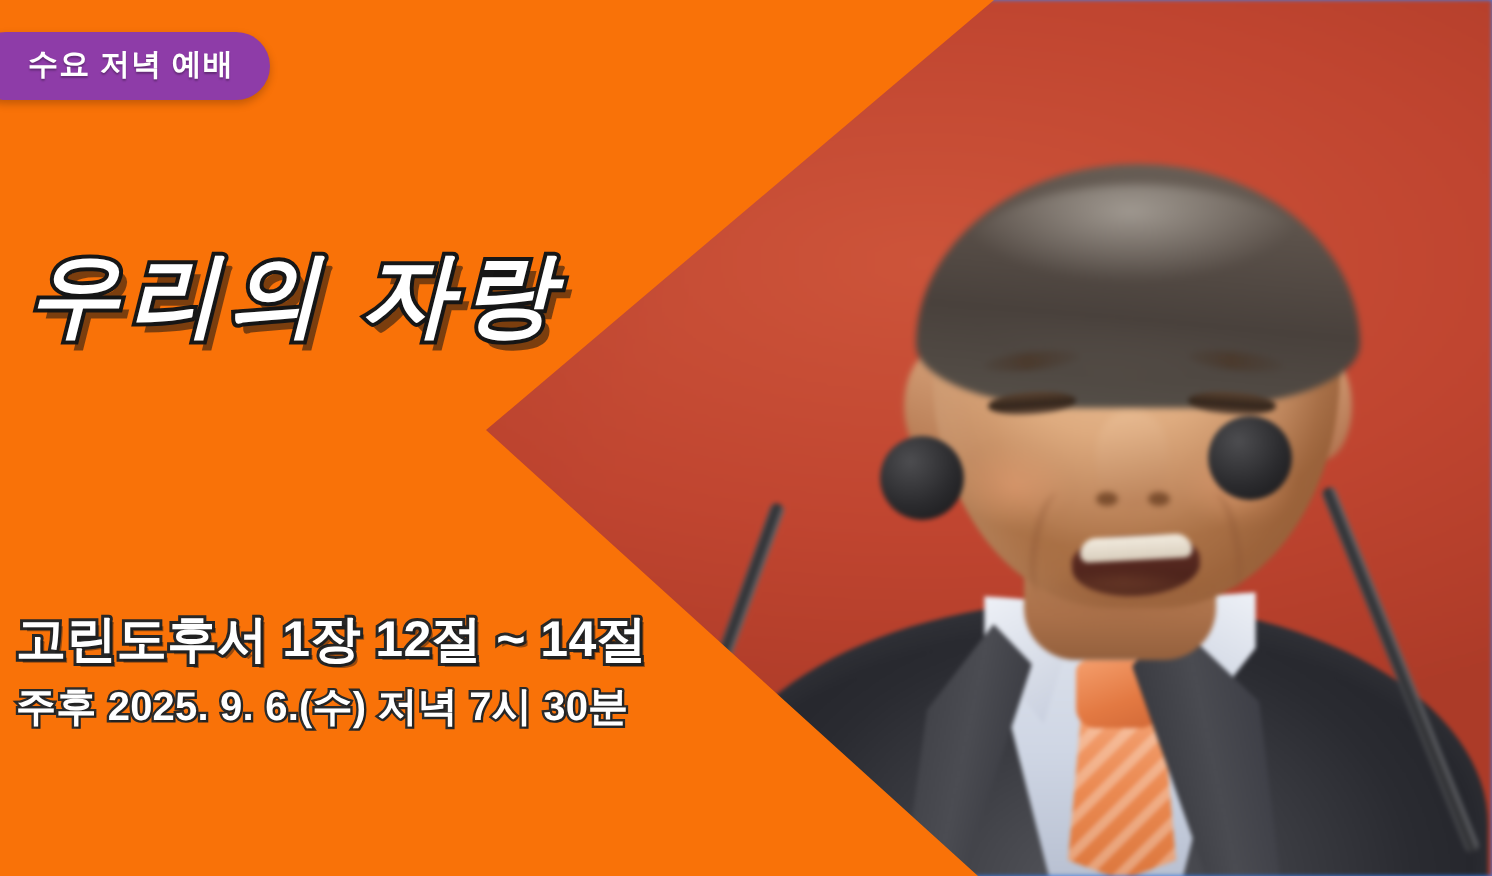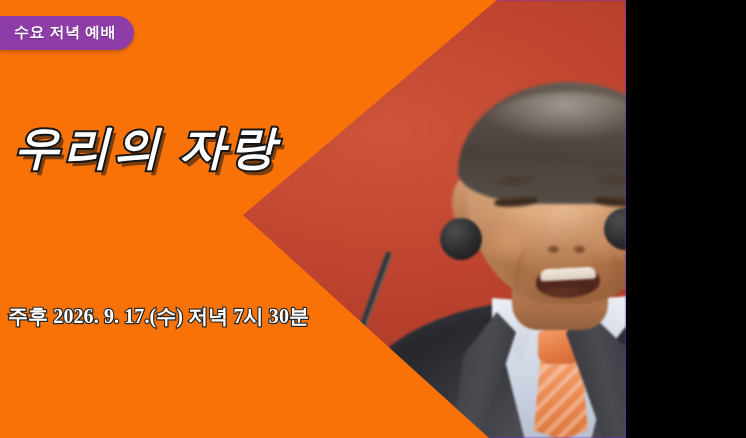--- a/index.html
+++ b/index.html
@@ -7,24 +7,23 @@
 
   html, body {
     width:746px; height:438px;
     background:#000;
     font-family:"Liberation Sans","DejaVu Sans",sans-serif;
     overflow:hidden;
   }
 
   #banner {
     position:relative;
-    width:626px; height:438px;
+    width:746px; height:438px;
     overflow:hidden;
-    background:#6d28d9;
-    font-family:Liberation Serif, serif;
+    background:#3b82f6;
   }
 
   
   .photo-layer {
     position:absolute; inset:0;
     overflow:hidden;
   }
 
   
   .backdrop {
@@ -395,17 +394,18 @@
 
   <div class="text-layer">
 
     <div class="badge">
       <span class="badge-text">수요 저녁 예배</span>
     </div>
 
     <div class="main-title">우리의 자랑</div>
 
     <div class="info-block">
-      <div class="line-datetime">주후 2026. 9. 17.(수) 저녁 7시 30분</div>
+      <div class="line-scripture">고린도후서 1장 12절 ~ 14절</div>
+      <div class="line-datetime">주후 2025. 9. 6.(수) 저녁 7시 30분</div>
     </div>
 
   </div>
 </div>
 
 </body></html>

